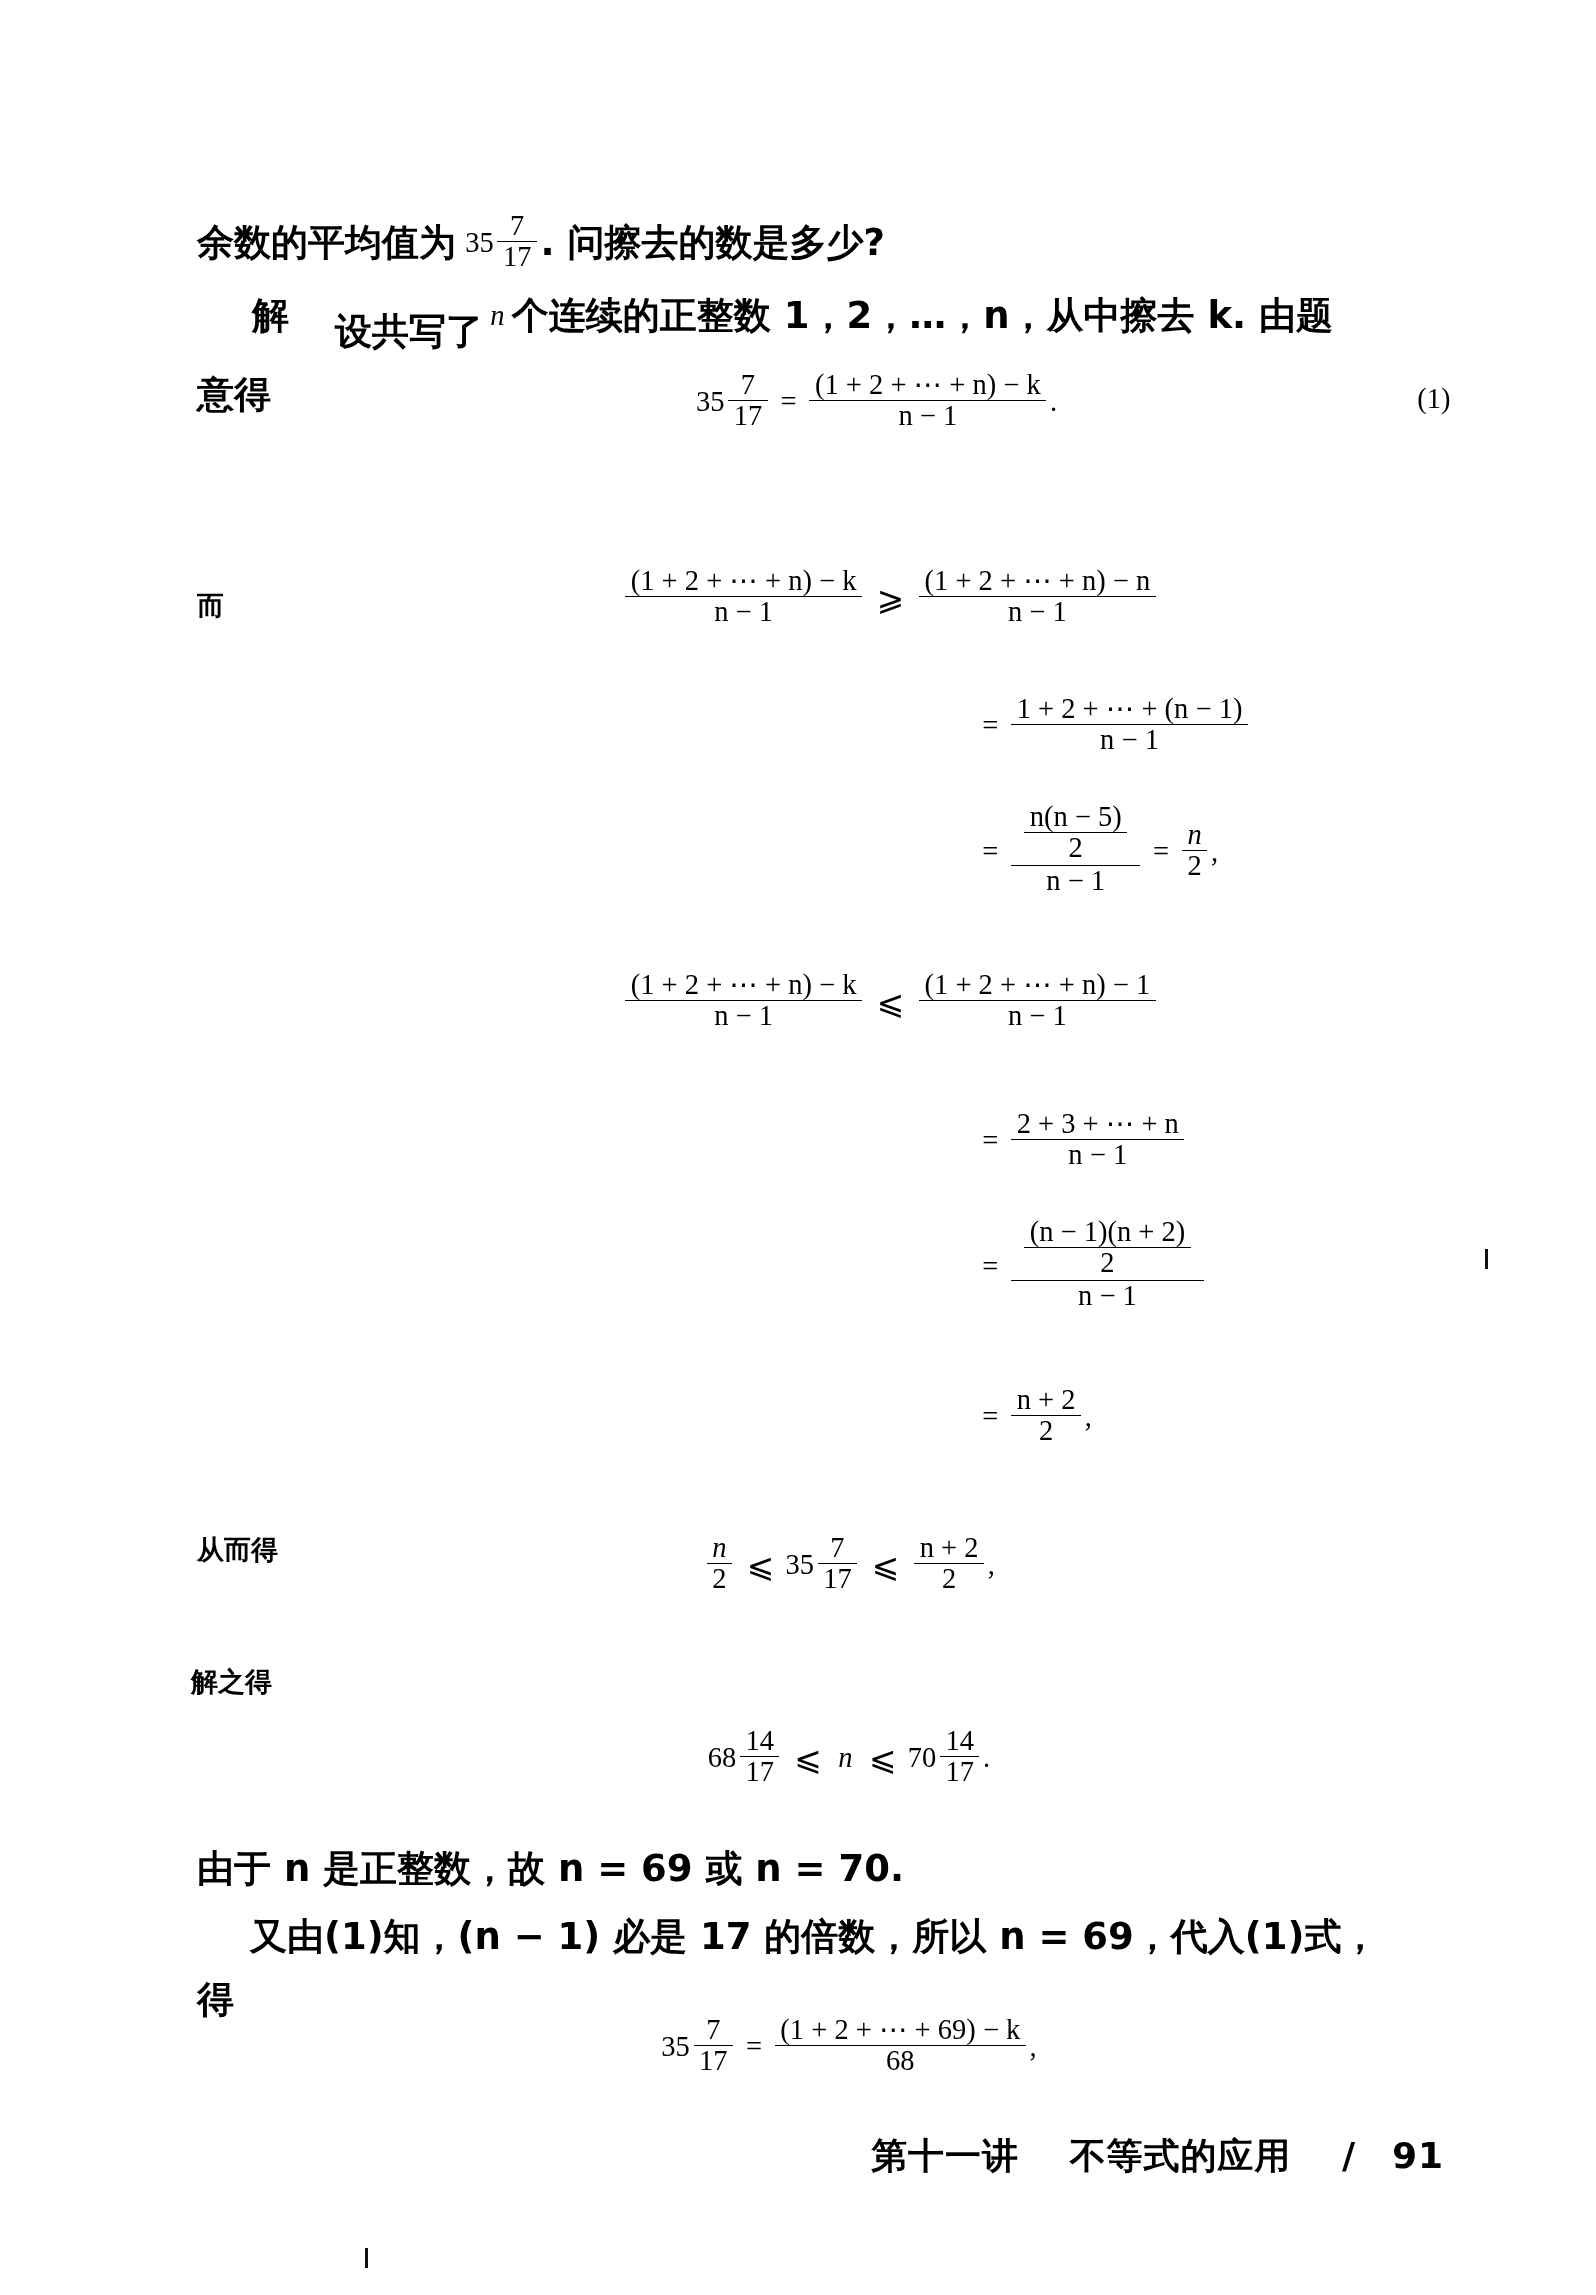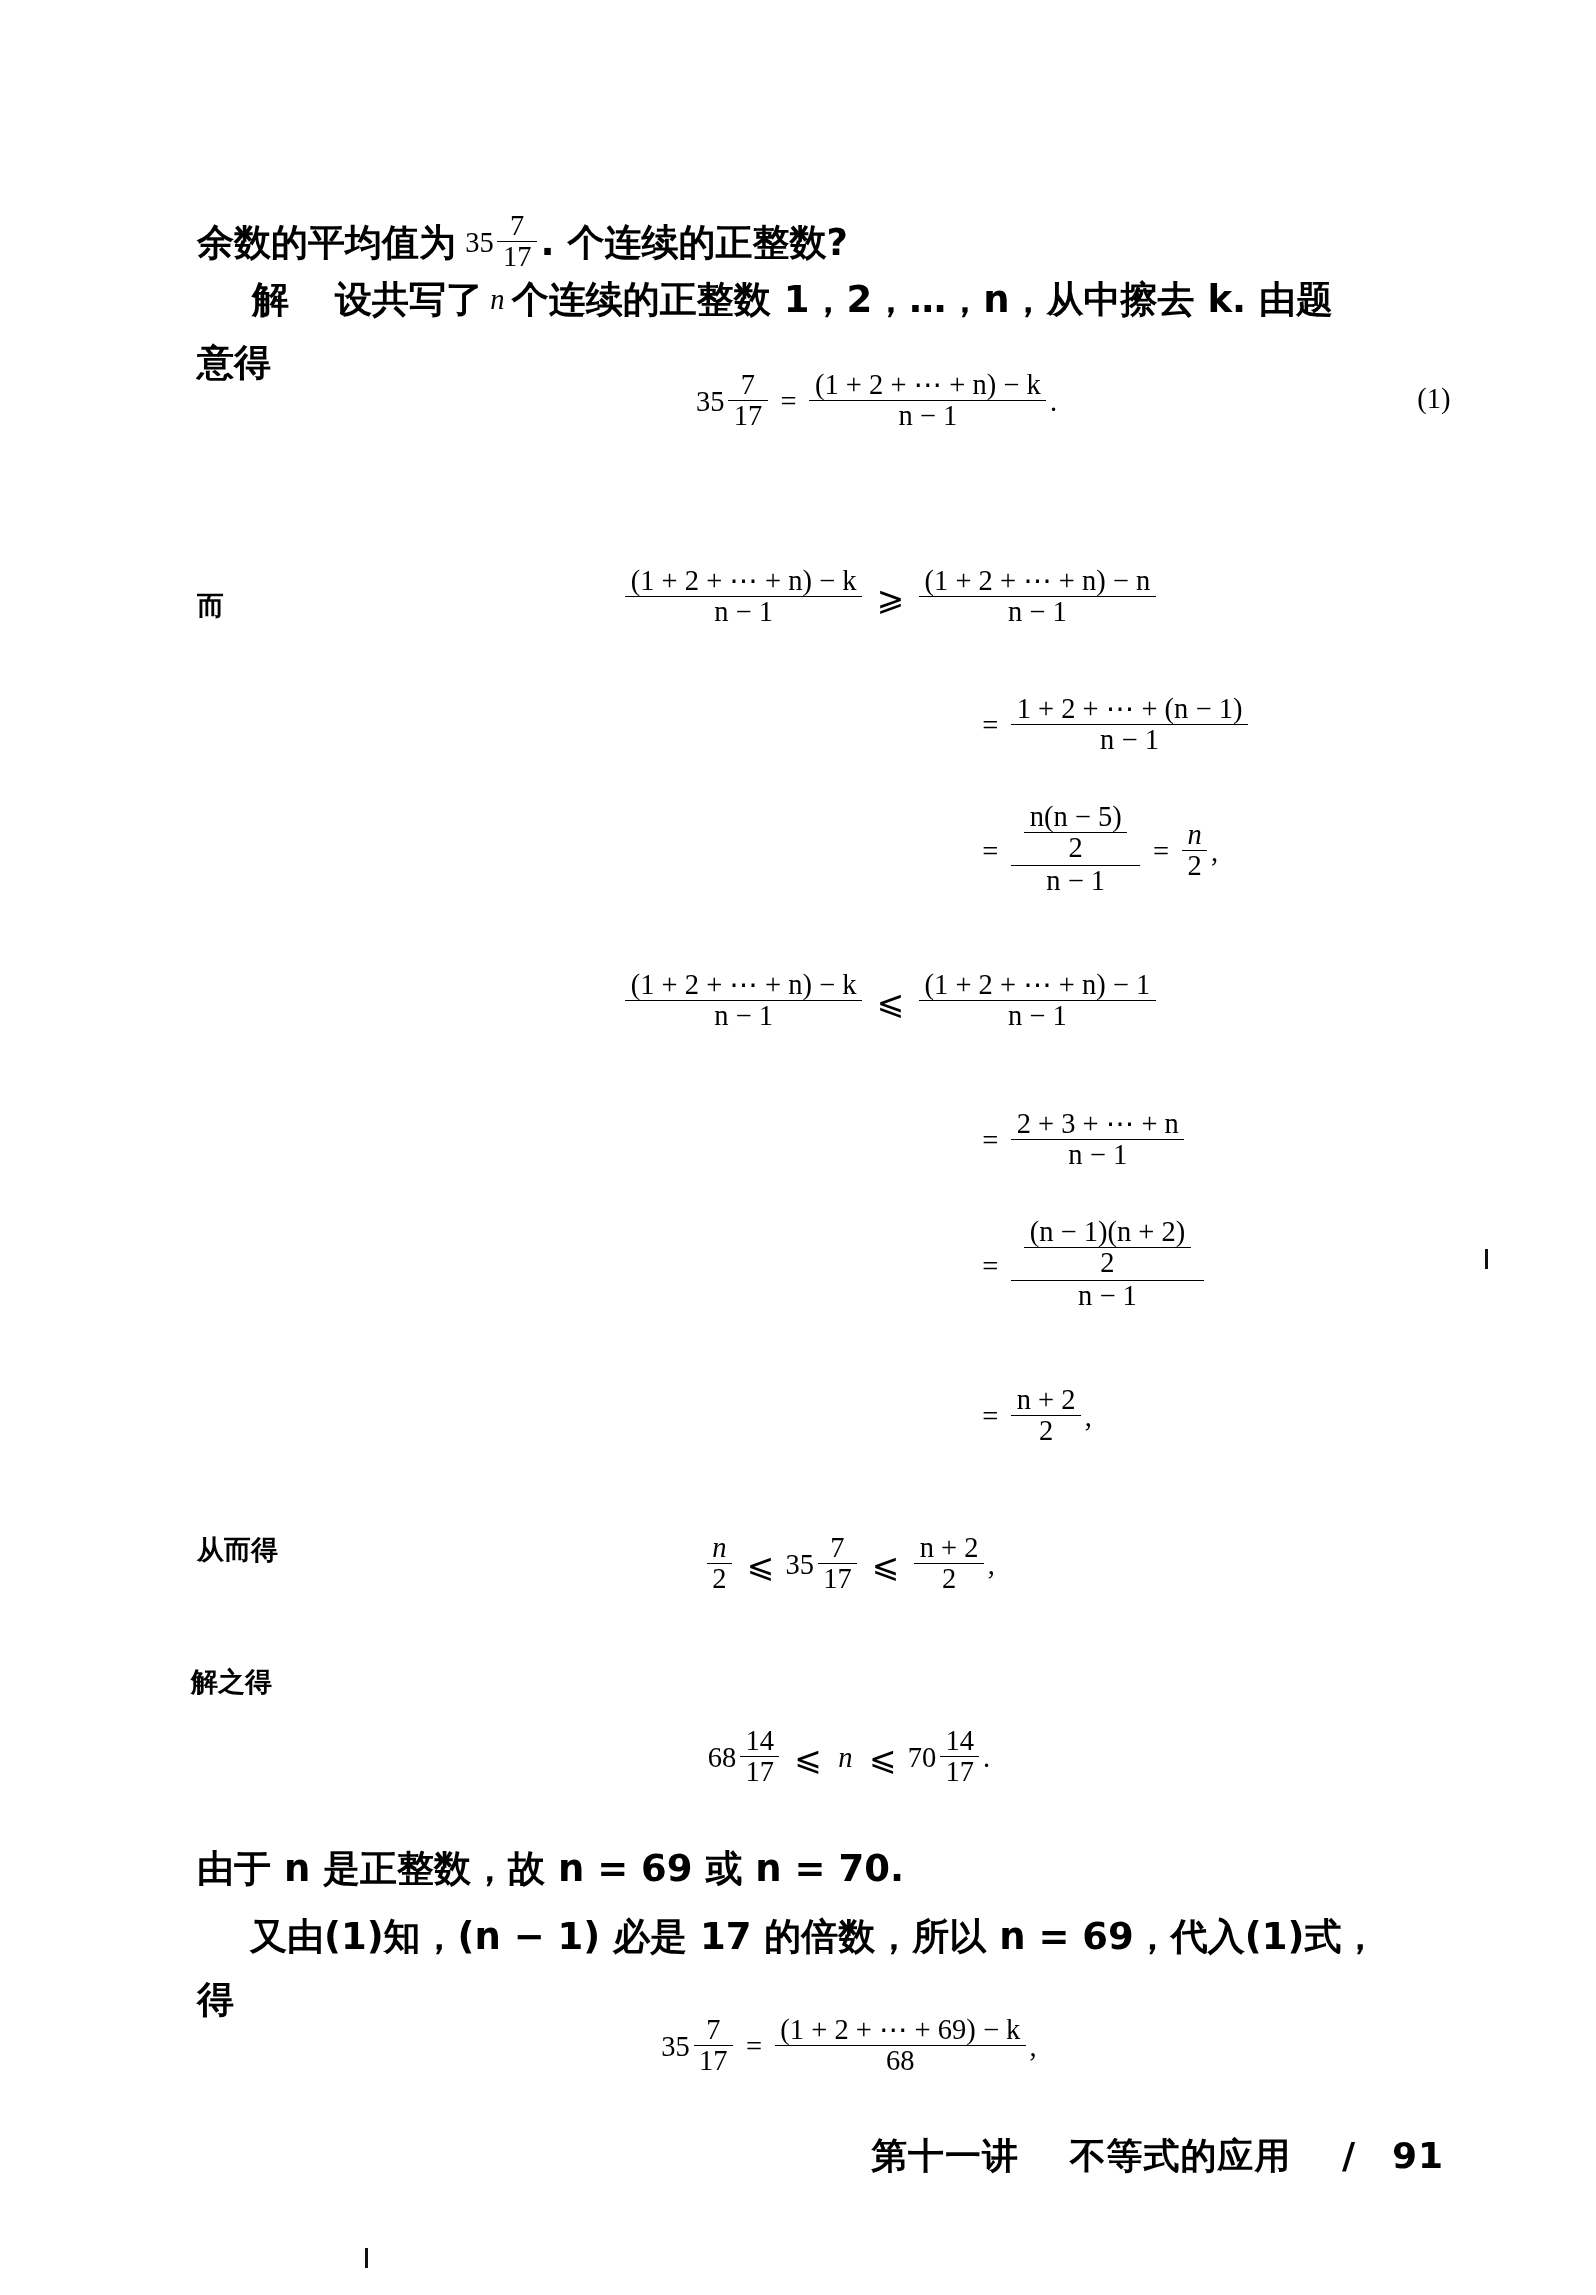--- a/index.html
+++ b/index.html
@@ -115,28 +115,28 @@
 <div class="page">
 
   <div class="blk" style="left:197px; top:213px; width:1249px;">
     <div class="row" style="align-items:center;">
       <span class="cn">余数的平均值为</span>
       <span class="mn" style="margin-left:9.2px;">35</span>
       <span class="frac mid">
         <span class="num mn">7</span>
         <span class="den mn">17</span>
       </span>
-      <span class="cn">. 个连续的正整数?</span>
+      <span class="cn">. 问擦去的数是多少?</span>
     </div>
   </div>
 
   <div class="blk" style="left:197px; top:275px; width:1258px;">
     <div class="row" style="align-items:center;">
       <span class="cn" style="margin-left:55px; font-weight:800;">解</span>
-      <span class="cn" style="margin-left:46px;">设共写了</span>
+      <span class="cn" style="margin-left:46px;margin-top:32px;">设共写了</span>
       <span class="mi" style="margin:0 7.3px;">n</span>
       <span class="cn">个连续的正整数 1，2，…，n，从中擦去 k. 由题</span>
     </div>
     <div class="cn" style="margin-top:13px;">意得</div>
   </div>
 
   <div class="blk" style="left:197px; top:372px; width:1249px;">
     <div class="eqrow" style="padding-left:110px;">
       <span class="mn">35</span>
       <span class="frac mid">

